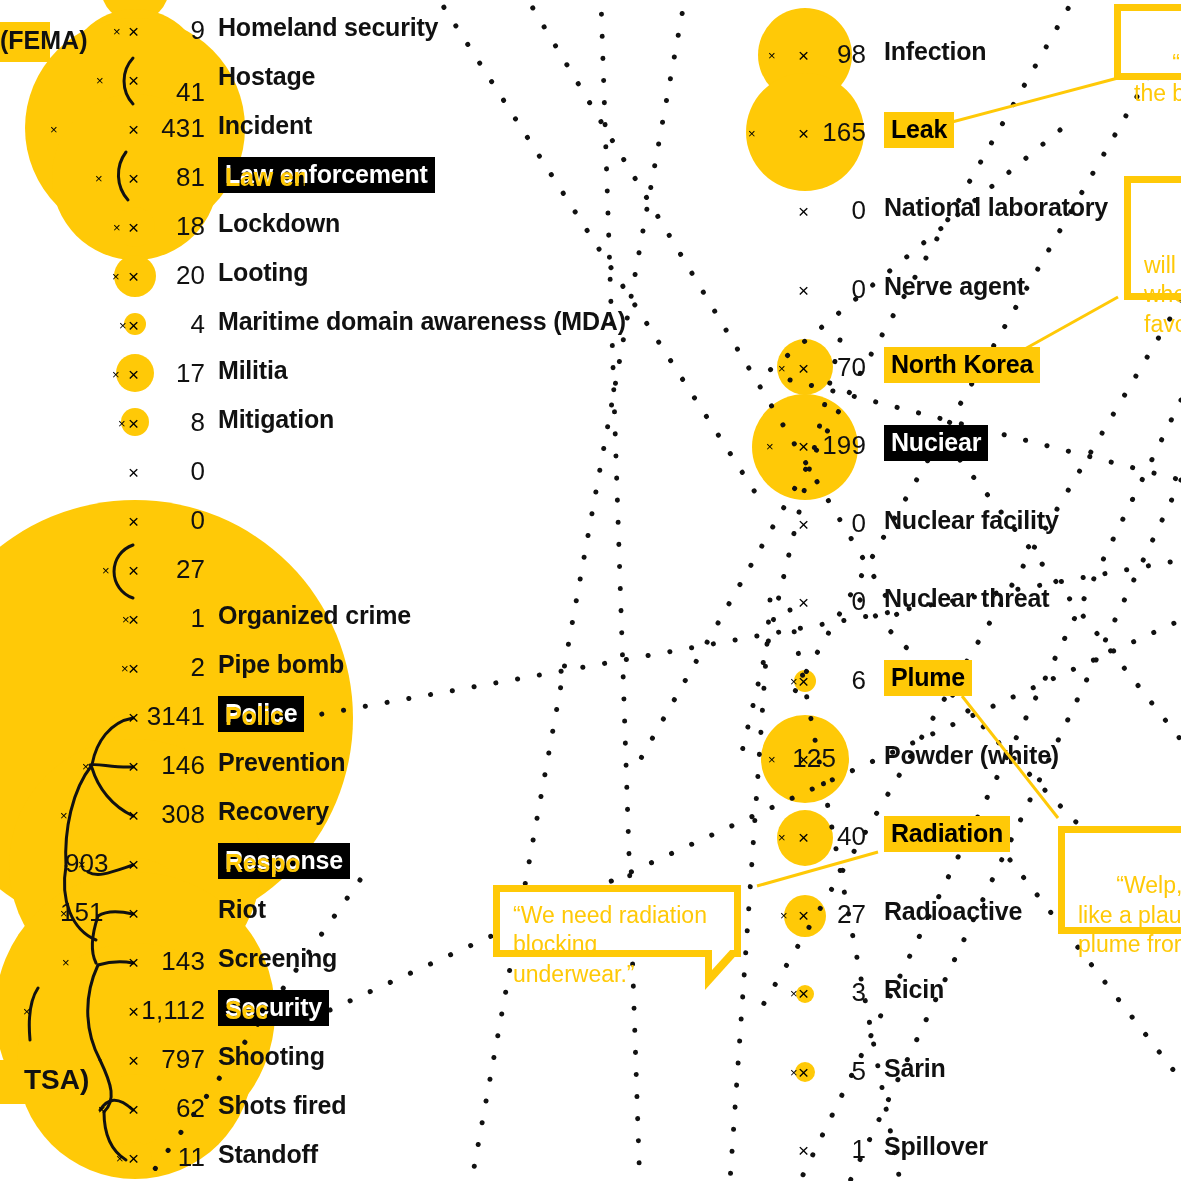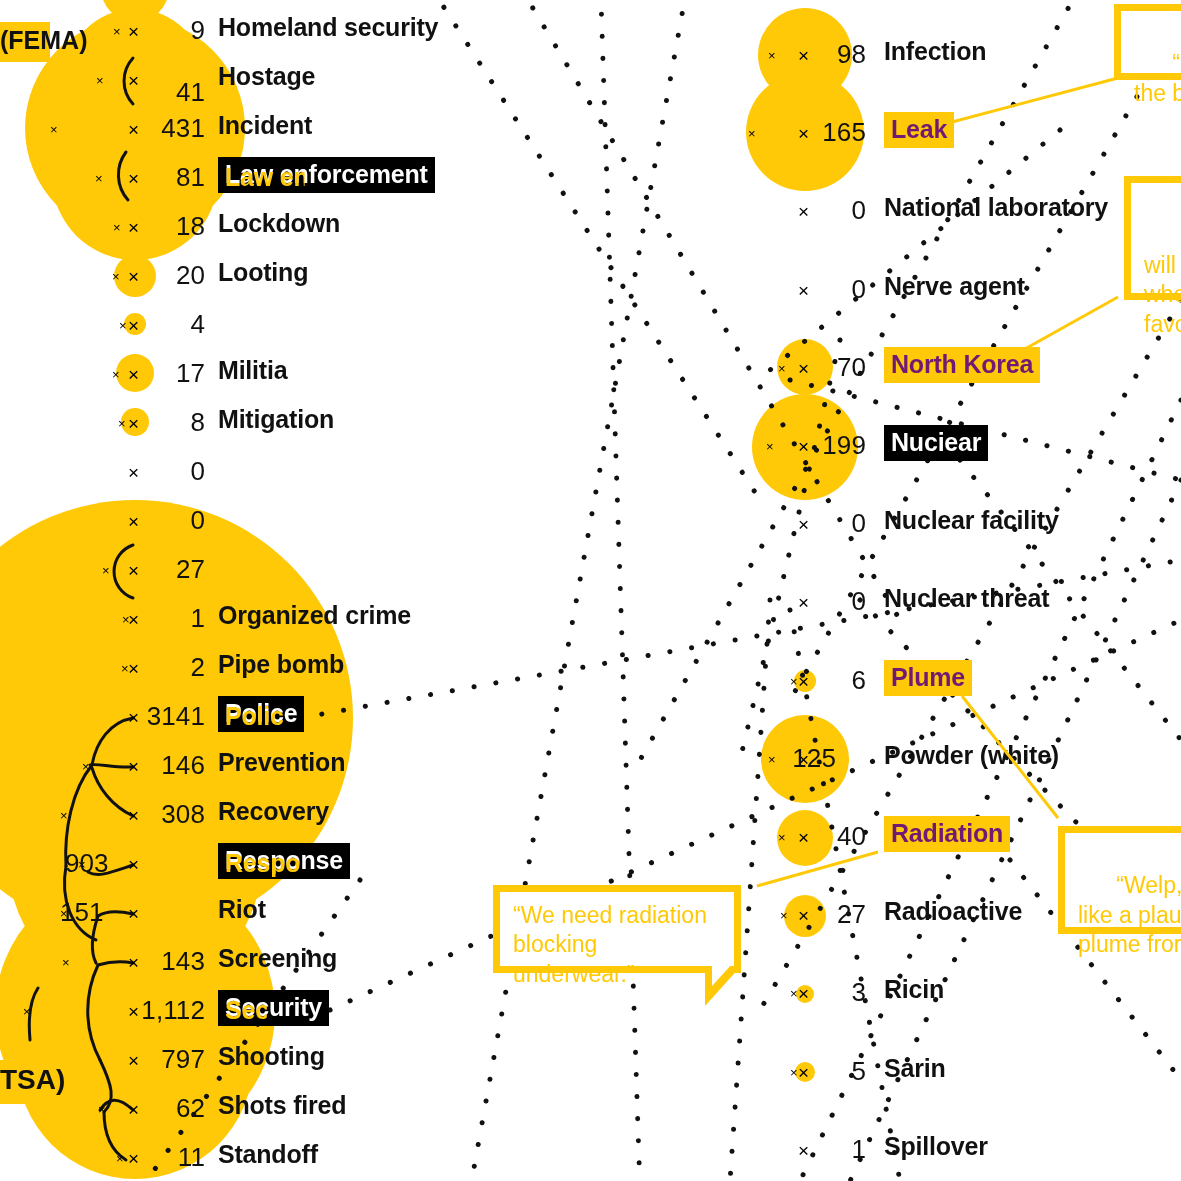--- a/index.html
+++ b/index.html
@@ -19,21 +19,21 @@
   #arcs{z-index:3;}
   #rows{z-index:4;}
   #bubbles{z-index:6;}
   #leaders{z-index:5;}
   .mark{position:absolute;font-size:19px;line-height:1;color:#000;font-family:"Liberation Sans",sans-serif;}
   .mark.sm{font-size:13px;}
   .num{position:absolute;font-size:26px;color:#111;letter-spacing:.1px;}
   .lbl{position:absolute;font-size:25px;font-weight:bold;color:#111;letter-spacing:-.2px;}
 
   .lbl.hi-black{background:#000;color:#ffffff;padding:3px 7px 5px 7px;}
-  .lbl.hi-yellow{background:#FFC907;color:#701a75;padding:3px 7px 5px 7px;}
+  .lbl.hi-yellow{background:#FFC907;color:#000000;padding:3px 7px 5px 7px;}
 
   
   .bubble{
     position:absolute;
     background:#fff;
     border:7px solid #FFC907;
     color:#FFC907;
     font-size:23px;
     line-height:1.28;
     padding:9px 12px 11px 13px;
@@ -178,20 +178,21 @@
       <span class="mark sm" style="left: 113px; top: 221px;">×</span>
       <span class="num" style="left: 65px; width: 140px; text-align: right; top: 211px;">18</span>
       <span style="position: absolute; left: 218px; top: 209px;"><span class="lbl" style="position: relative;">Lockdown</span></span>
       <span class="mark" style="left: 128px; top: 267px;">×</span>
       <span class="mark sm" style="left: 112px; top: 270px;">×</span>
       <span class="num" style="left: 65px; width: 140px; text-align: right; top: 260px;">20</span>
       <span style="position: absolute; left: 218px; top: 258px;"><span class="lbl" style="position: relative;">Looting</span></span>
       <span class="mark" style="left: 128px; top: 316px;">×</span>
       <span class="mark sm" style="left: 119px; top: 319px;">×</span>
       <span class="num" style="left: 65px; width: 140px; text-align: right; top: 309px;">4</span>
+      <span style="position: absolute; left: 218px; top: 307px;"><span class="lbl" style="position: relative;">Maritime domain awareness (MDA)</span></span>
       <span class="mark" style="left: 128px; top: 365px;">×</span>
       <span class="mark sm" style="left: 112px; top: 368px;">×</span>
       <span class="num" style="left: 65px; width: 140px; text-align: right; top: 358px;">17</span>
       <span style="position: absolute; left: 218px; top: 356px;"><span class="lbl" style="position: relative;">Militia</span></span>
       <span class="mark" style="left: 128px; top: 414px;">×</span>
       <span class="mark sm" style="left: 118px; top: 417px;">×</span>
       <span class="num" style="left: 65px; width: 140px; text-align: right; top: 407px;">8</span>
       <span style="position: absolute; left: 218px; top: 405px;"><span class="lbl" style="position: relative;">Mitigation</span></span>
       <span class="mark" style="left: 128px; top: 463px;">×</span>
       <span class="num" style="left: 65px; width: 140px; text-align: right; top: 456px;">0</span>
@@ -298,21 +299,21 @@
       <span class="mark sm" style="left: 790px; top: 1065.6px;">×</span>
       <span class="num" style="left: 726px; width: 140px; text-align: right; top: 1055.6px;">5</span>
       <span style="position: absolute; left: 884px; top: 1053.6px;"><span class="lbl" style="position: relative;">Sarin</span></span>
       <span class="mark" style="left: 798px; top: 1140.8px;">×</span>
       <span class="num" style="left: 726px; width: 140px; text-align: right; top: 1133.8px;">1</span>
       <span style="position: absolute; left: 884px; top: 1131.8px;"><span class="lbl" style="position: relative;">Spillover</span></span>
     </div>
 
   <div class="layer" id="bubbles">
 
-    <div class="bubble" style="left:493px;top:885px;width:248px;height:88px;">
+    <div class="bubble" style="left:493px;top:885px;width:248px;height:72px;">
       <span>“We need radiation blocking underwear.”</span>
       <span class="tail tail-br"></span>
       <span class="tail tail-br-in"></span>
     </div>
 
 
     <div class="bubble" style="left:1114px;top:4px;width:120px;height:76px;white-space:pre;">
       <span>“Can
 the b</span>
     </div>
@@ -325,15 +326,15 @@
     </div>
 
     <div class="bubble" style="left:1058px;top:826px;width:160px;height:108px;white-space:pre;">
       <span>“Welp, tha
 like a plau
 plume fror</span>
     </div>
   </div>
 
   <div style="position:absolute;left:0;top:26px;z-index:7;font-size:25px;font-weight:bold;color:#111;">(FEMA)</div>
-  <div style="position:absolute;left:0;top:1064px;z-index:7;font-size:28px;font-weight:bold;color:#111;">TSA)</div>
+  <div style="position:absolute;left:0;top:1064px;z-index:7;font-size:28px;font-weight:bold;color:#111;padding-left:24px;">TSA)</div>
 
 </div>
 
 </body></html>

